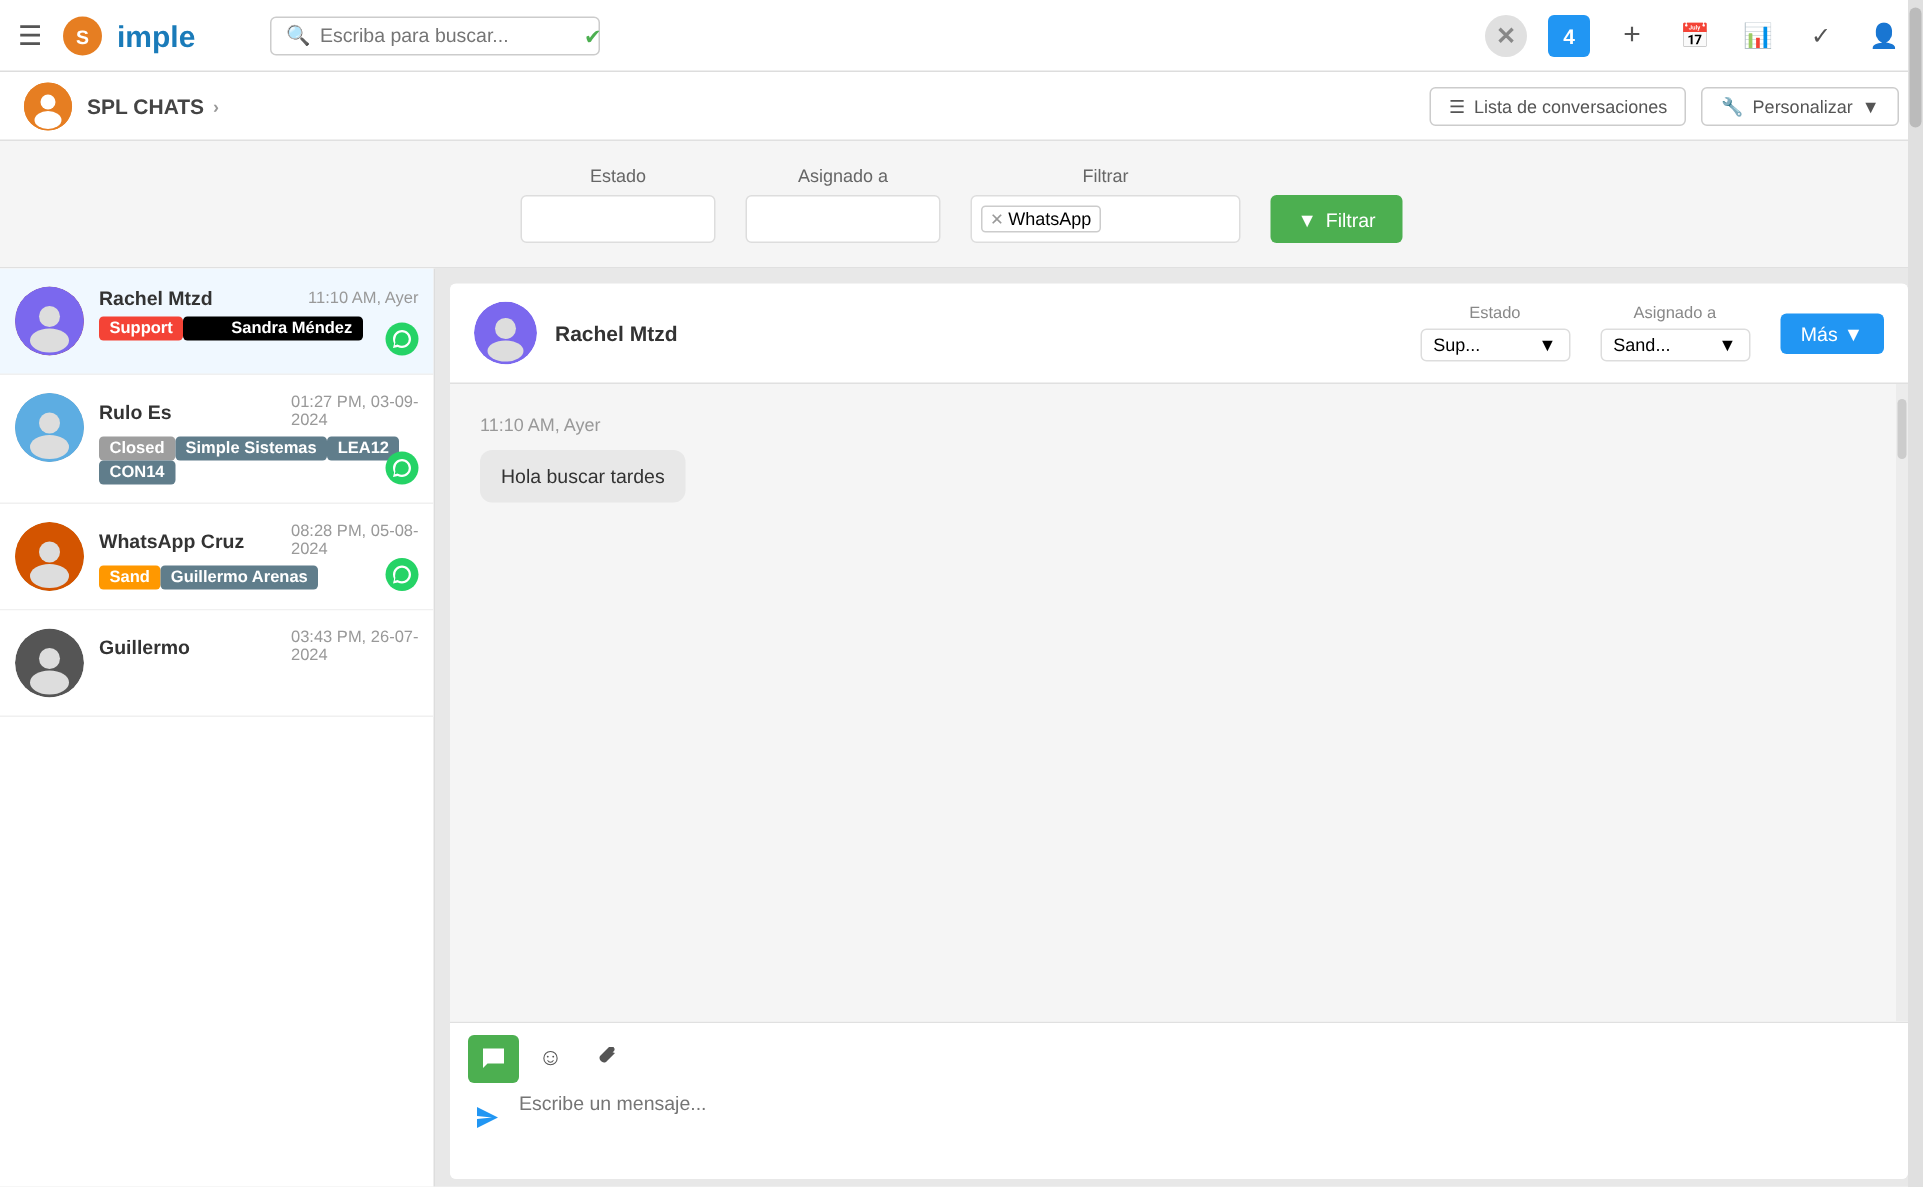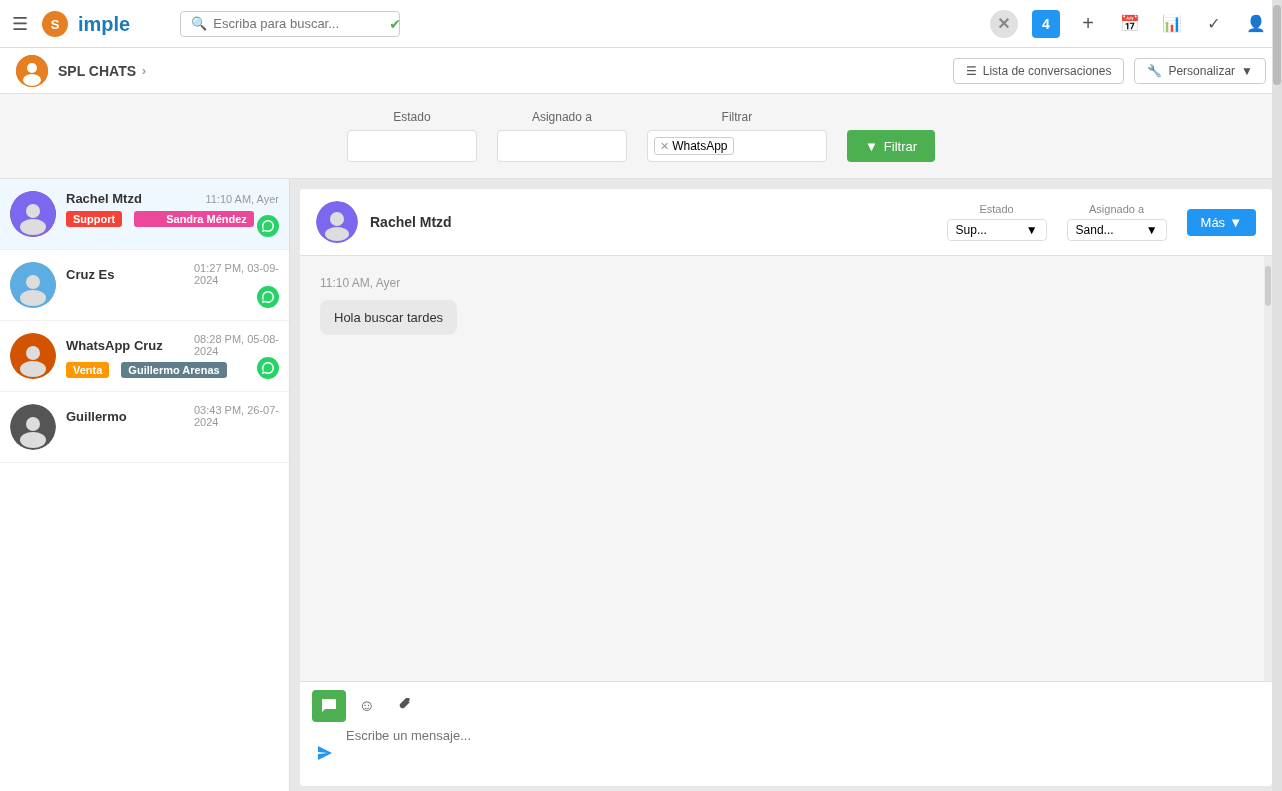--- a/index.html
+++ b/index.html
@@ -266,33 +266,33 @@
       color: #333;
     }
     .conv-time {
       font-size: 11px;
       color: #999;
       white-space: nowrap;
     }
     .conv-tags {
       display: flex;
       flex-wrap: wrap;
-      gap: 12px;
+      gap: 0;
       margin-top: 5px;
       align-items: flex-start;
     }
     .tag {
       border-radius: 3px;
       padding: 2px 7px;
       font-size: 11px;
       font-weight: bold;
       color: #fff;
     }
     .tag-support { background: #f44336; }
-    .tag-person { background: #ec4899; padding-left: 32px; }
+    .tag-person { background: #000000; padding-left: 32px; }
     .tag-closed { background: #9e9e9e; }
     .tag-company { background: #607d8b; }
     .tag-lea12 { background: #607d8b; }
     .tag-con14 { background: #607d8b; }
     .tag-venta { background: #ff9800; }
     .tag-guillermo { background: #607d8b; }
     .whatsapp-icon {
       position: absolute;
       bottom: 12px;
       right: 10px;
@@ -444,21 +444,21 @@
       border-radius: 4px;
       font-size: 16px;
       color: #555;
     }
     .input-tool-btn.active {
       background: #4caf50;
       color: #fff;
     }
     .chat-input-row {
       display: flex;
-      align-items: center;
+      align-items: flex-start;
       gap: 8px;
     }
     .chat-send-btn {
       color: #2196f3;
       background: none;
       border: none;
       cursor: pointer;
       font-size: 18px;
       padding: 4px;
       margin-top: 4px;
@@ -610,22 +610,28 @@
         <div style="width:46px; height:46px; border-radius:50%; background:#5dade2; display:flex; align-items:center; justify-content:center; overflow:hidden;">
           <svg width="46" height="46" viewBox="0 0 46 46">
             <circle cx="23" cy="23" r="23" fill="#5dade2"></circle>
             <circle cx="23" cy="20" r="7" fill="#ddd"></circle>
             <ellipse cx="23" cy="36" rx="13" ry="8" fill="#ddd"></ellipse>
           </svg>
         </div>
       </div>
       <div class="conv-info">
         <div class="conv-header-row">
-          <span class="conv-name">Cruz Es</span>
+          <span class="conv-name">Rulo Es</span>
           <span class="conv-time">01:27 PM, 03-09-<br>2024</span>
+        </div>
+        <div class="conv-tags">
+          <span class="tag tag-closed">Closed</span>
+          <span class="tag tag-company">Simple Sistemas</span>
+          <span class="tag tag-lea12">LEA12</span>
+          <span class="tag tag-con14">CON14</span>
         </div>
       </div>
       <div class="whatsapp-icon">
         <svg width="14" height="14" viewBox="0 0 14 14" fill="white">
           <path d="M7 1C3.686 1 1 3.686 1 7c0 1.07.27 2.078.742 2.956L1 13l3.12-.73A5.963 5.963 0 007 13c3.314 0 6-2.686 6-6S10.314 1 7 1zm0 10.5c-.97 0-1.88-.26-2.67-.71l-.19-.11-1.98.46.47-1.93-.12-.2A4.5 4.5 0 012.5 7 4.5 4.5 0 017 2.5 4.5 4.5 0 0111.5 7 4.5 4.5 0 017 11.5z"></path>
         </svg>
       </div>
     </div>
 
     <div class="conv-item">
@@ -637,21 +643,21 @@
             <ellipse cx="23" cy="36" rx="13" ry="8" fill="#ddd"></ellipse>
           </svg>
         </div>
       </div>
       <div class="conv-info">
         <div class="conv-header-row">
           <span class="conv-name">WhatsApp Cruz</span>
           <span class="conv-time">08:28 PM, 05-08-<br>2024</span>
         </div>
         <div class="conv-tags">
-          <span class="tag tag-venta">Venta</span>
+          <span class="tag tag-venta">Sand</span>
           <span class="tag tag-guillermo">Guillermo Arenas</span>
         </div>
       </div>
       <div class="whatsapp-icon">
         <svg width="14" height="14" viewBox="0 0 14 14" fill="white">
           <path d="M7 1C3.686 1 1 3.686 1 7c0 1.07.27 2.078.742 2.956L1 13l3.12-.73A5.963 5.963 0 007 13c3.314 0 6-2.686 6-6S10.314 1 7 1zm0 10.5c-.97 0-1.88-.26-2.67-.71l-.19-.11-1.98.46.47-1.93-.12-.2A4.5 4.5 0 012.5 7 4.5 4.5 0 017 2.5 4.5 4.5 0 0111.5 7 4.5 4.5 0 017 11.5z"></path>
         </svg>
       </div>
     </div>
 

